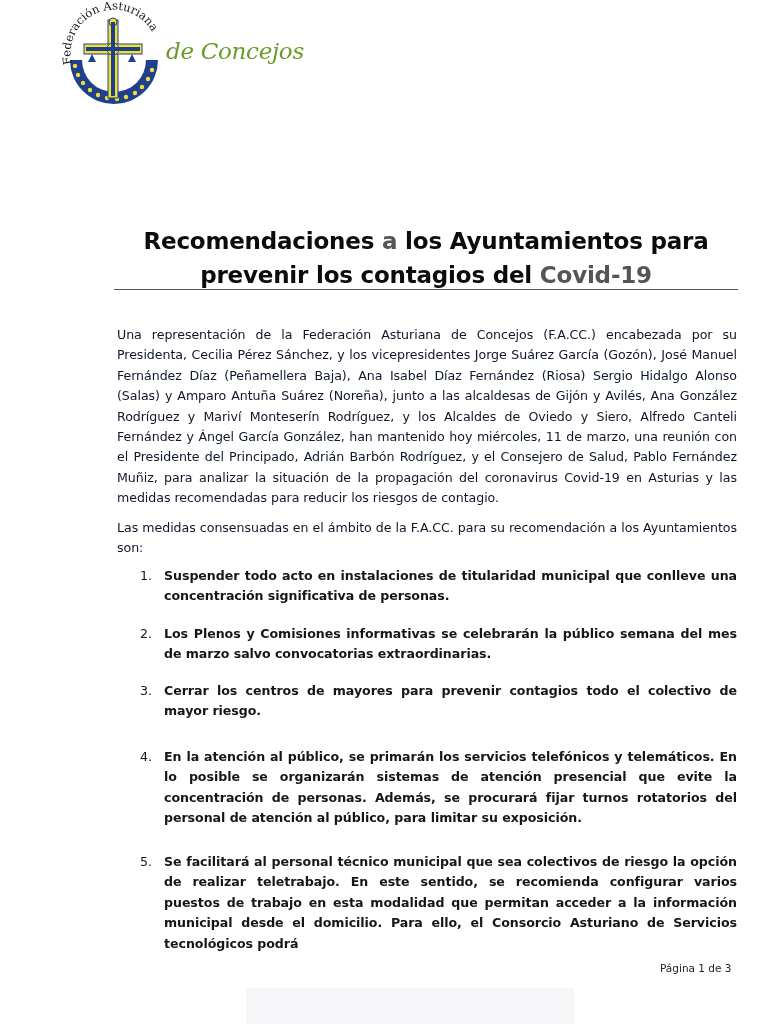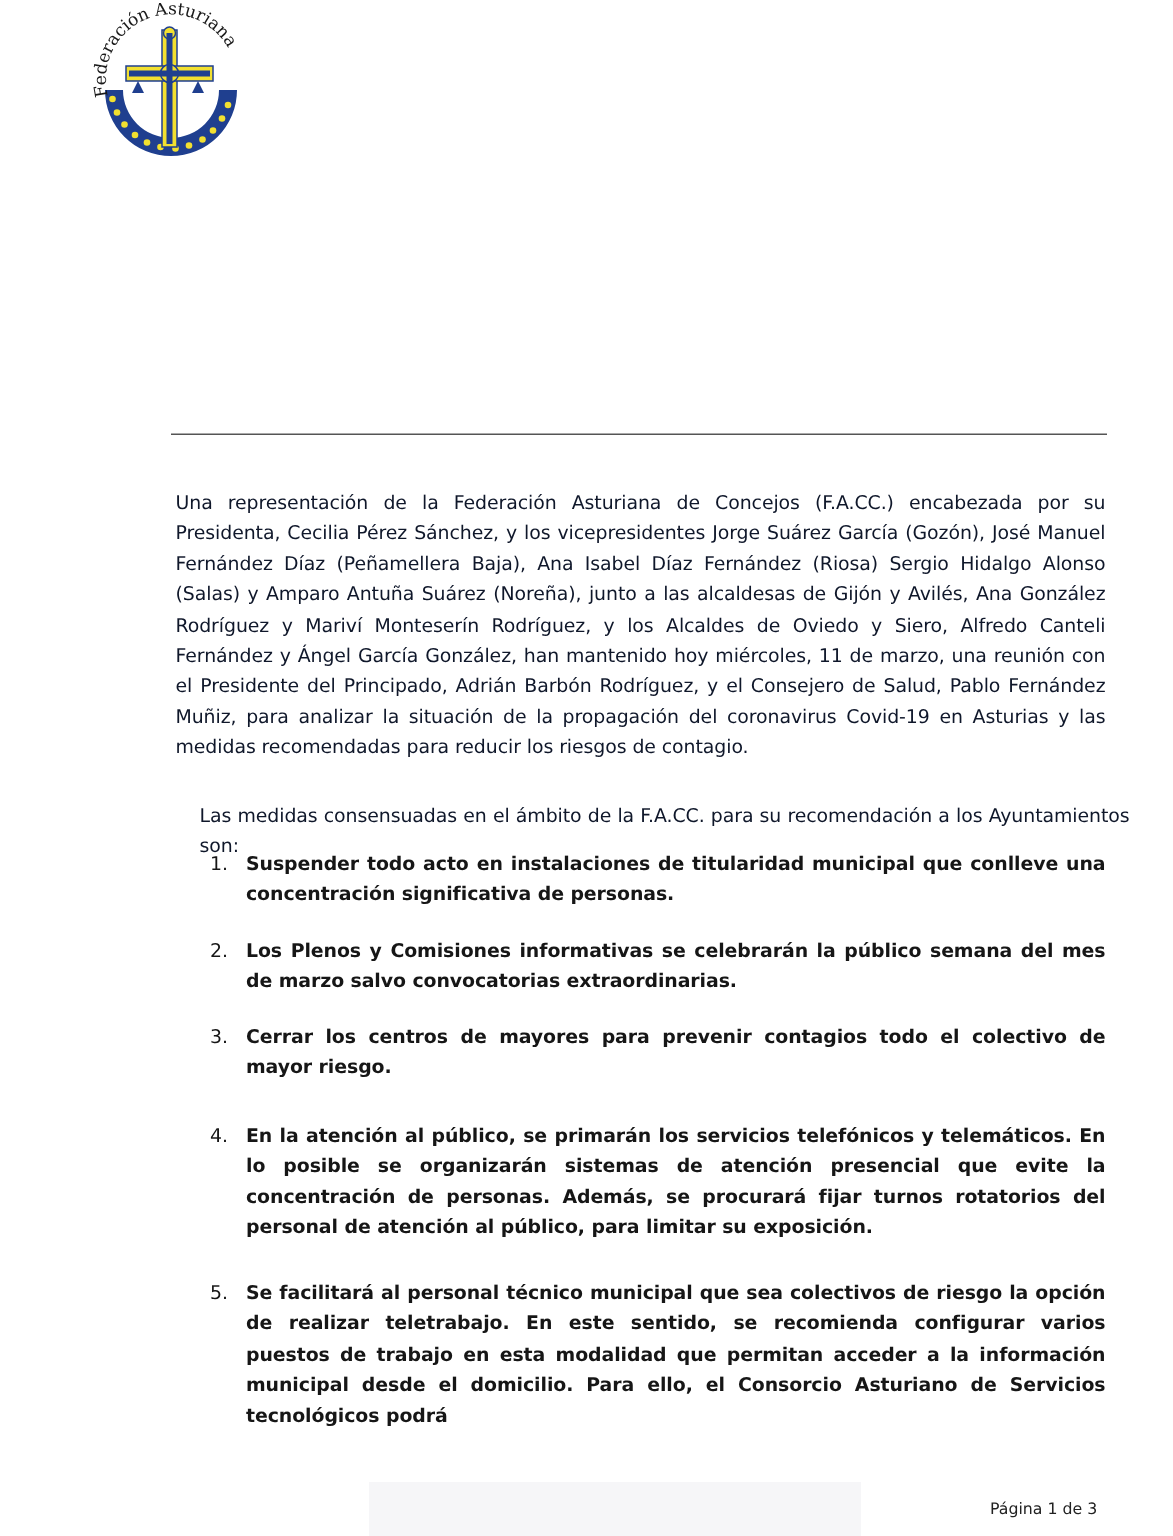--- a/index.html
+++ b/index.html
@@ -44,21 +44,21 @@
   .list-item .txt {
     display: block; margin-left: 24px; text-align: justify; letter-spacing: -0.05px; font-weight: bold;
   }
   .li1 { top: 566px; }
   .li2 { top: 624px; }
   .li3 { top: 681px; }
   .li4 { top: 747px; }
   .li5 { top: 852px; }
   .page-num {
     position: absolute; left: 660px; top: 962px;
-    font-size: 10.5px; color: #222222; white-space: nowrap; margin-top: 38px;
+    font-size: 10.5px; color: #222222; white-space: nowrap;
   }
   .bottom-band {
     position: absolute; left: 246px; top: 988px; width: 328px; height: 36px;
     background: #f6f6f8;
   }
 </style>
 </head>
 <body>
 
 <div class="logo">
@@ -91,28 +91,31 @@
       <path d="M70 52 L74 60 L66 60 Z" fill="#1f3f8f"></path>
     </g>
 
     <defs>
         <path id="arcPath" d="M10 62 A42 42 0 0 1 94 40"></path>
       </defs>
     <text font-family="DejaVu Serif, serif" font-size="11.5" fill="#1a1a1a">
       <textPath href="#arcPath" id="arcTextPath">Federación Asturiana</textPath>
     </text>
   </svg>
+  <span class="logo-sub">de Concejos</span>
 </div>
 
 <div class="title">
+  <div><span>Recomendaciones </span><span class="accent">a</span><span> los Ayuntamientos para</span></div>
+  <div><span>prevenir los contagios del </span><span class="accent">Covid-19</span></div>
 </div>
 <div class="title-rule"></div>
 
 <p class="body-text p1" style="margin:0">Una representación de la Federación Asturiana de Concejos (F.A.CC.) encabezada por su Presidenta, Cecilia Pérez Sánchez, y los vicepresidentes Jorge Suárez García (Gozón), José Manuel Fernández Díaz (Peñamellera Baja), Ana Isabel Díaz Fernández (Riosa) Sergio Hidalgo Alonso (Salas) y Amparo Antuña Suárez (Noreña),  junto a las alcaldesas de Gijón y Avilés, Ana González Rodríguez y Mariví Monteserín Rodríguez, y los Alcaldes de Oviedo y Siero, Alfredo Canteli Fernández y Ángel García González, han mantenido hoy miércoles, 11 de marzo, una reunión con el Presidente del Principado, Adrián Barbón Rodríguez, y el Consejero de Salud, Pablo Fernández Muñiz, para analizar la situación de la propagación del coronavirus Covid-19 en Asturias y  las medidas recomendadas para reducir los riesgos de contagio.</p>
-<p class="body-text p2" style="margin:16px">Las medidas consensuadas en el ámbito de la F.A.CC. para su recomendación a los Ayuntamientos son:</p>
+<p class="body-text p2" style="margin:0">Las medidas consensuadas en el ámbito de la F.A.CC. para su recomendación a los Ayuntamientos son:</p>
 
 <div class="list-item li1">
   <span class="num">1.</span>
   <span class="txt">Suspender todo acto en instalaciones de titularidad municipal que conlleve una concentración significativa de personas.</span>
 </div>
 <div class="list-item li2">
   <span class="num">2.</span>
   <span class="txt">Los Plenos y Comisiones informativas se celebrarán la público semana del mes de marzo salvo convocatorias extraordinarias.</span>
 </div>
 <div class="list-item li3">

